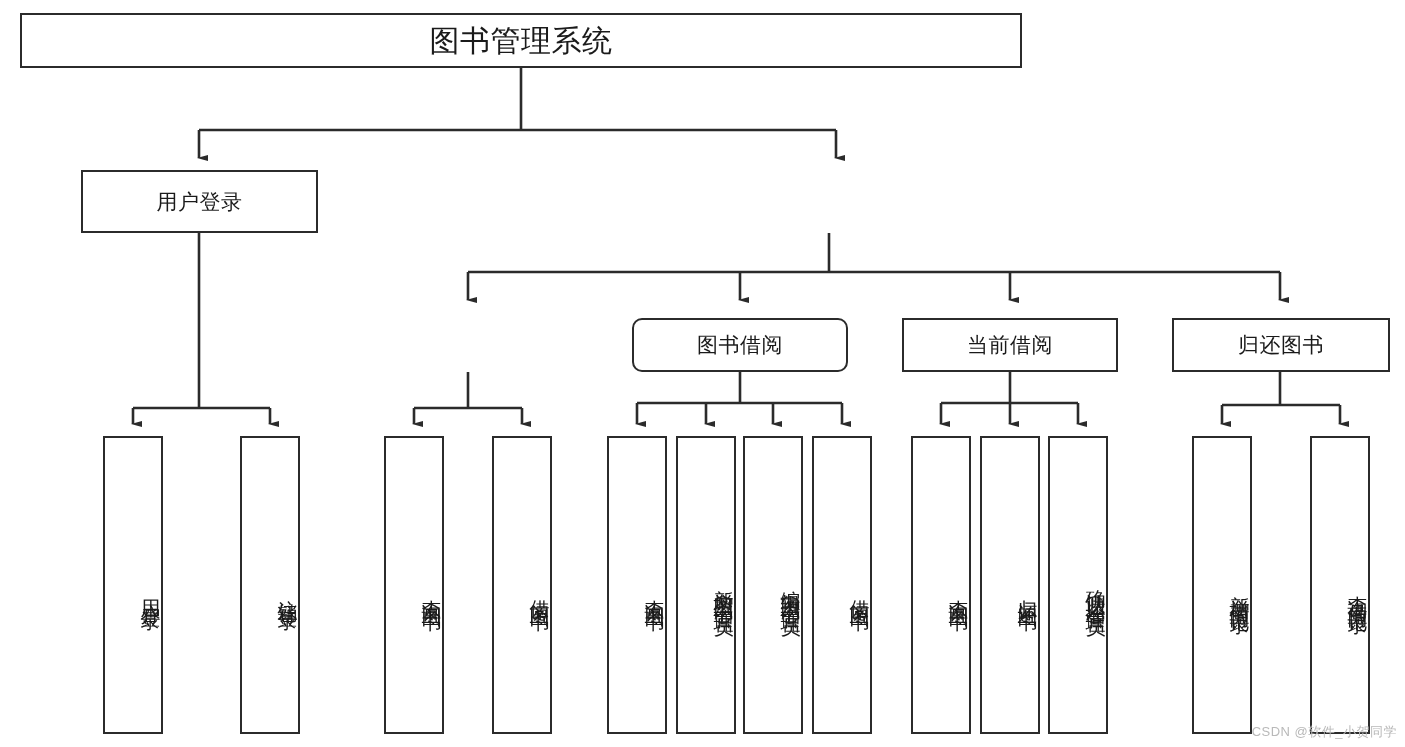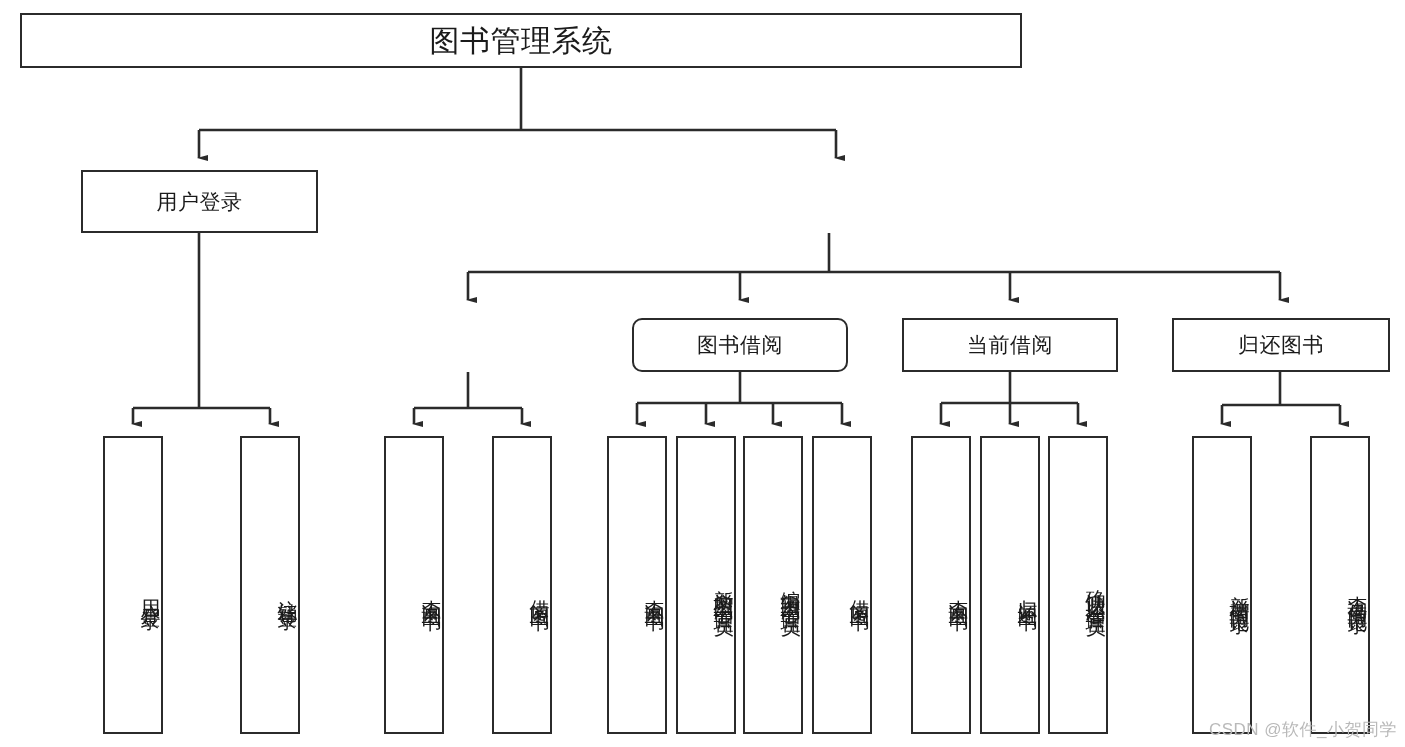--- a/index.html
+++ b/index.html
@@ -55,21 +55,21 @@
     left: 0;
     top: 0;
     width: 1405px;
     height: 747px;
     pointer-events: none;
   }
   .watermark {
     position: absolute;
     right: 8px;
     bottom: 6px;
-    font-size: 17px;
+    font-size: 13px;
     color: #b9b9b9;
     white-space: nowrap;
     letter-spacing: 0.5px;
   }
 </style>
 </head>
 <body>
 
 <div id="canvas">
 

